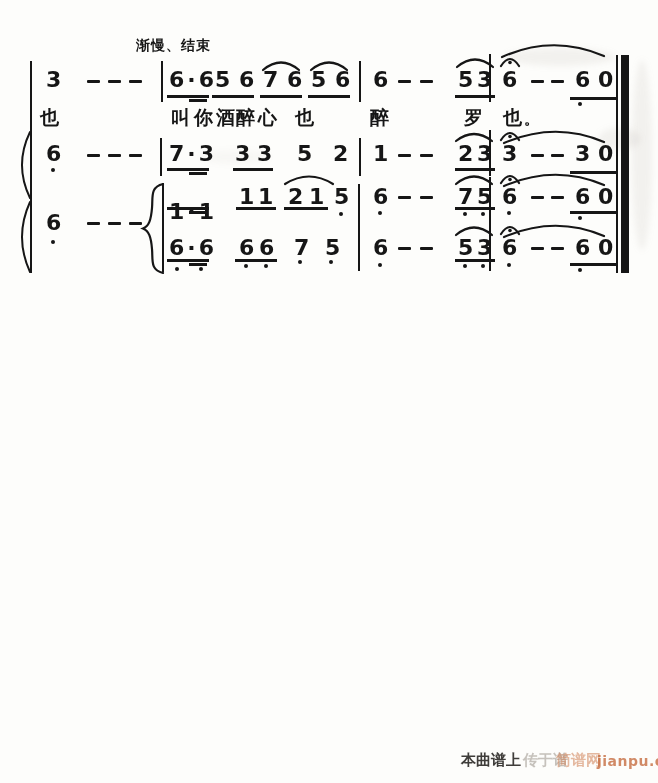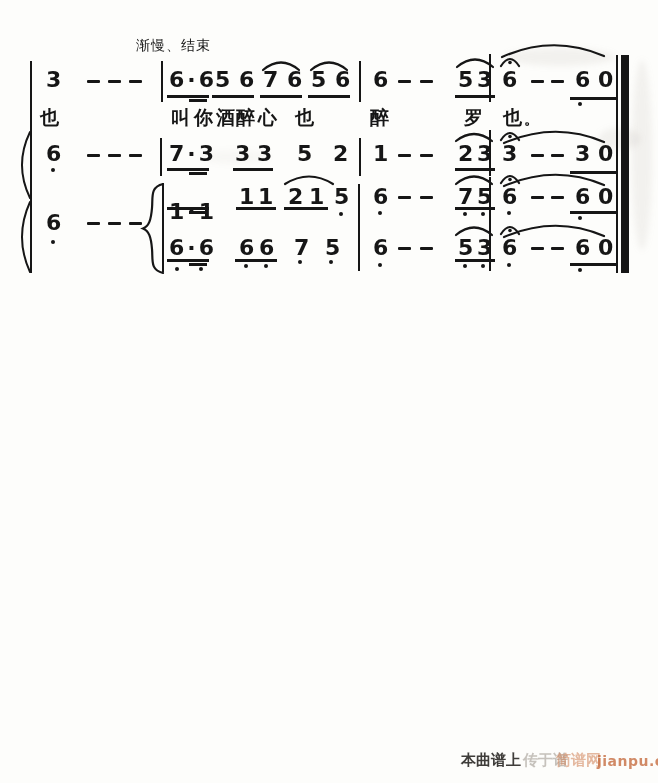--- a/index.html
+++ b/index.html
@@ -3,21 +3,21 @@
 <meta charset="utf-8">
 <style>
   html,body{margin:0;padding:0;background:#ffffff;}
   .page{position:relative;width:658px;height:783px;background:#fdfdfb;overflow:hidden;
         font-family:"DejaVu Sans","Liberation Sans",sans-serif;color:#161616;}
   .n{position:absolute;font-weight:700;font-size:22px;line-height:20px;white-space:pre;letter-spacing:0;}
   .g1{letter-spacing:3px;}
   .ly{position:absolute;font-weight:700;font-size:19px;line-height:20px;
       font-family:"DejaVu Sans","Liberation Sans",sans-serif;}
   .punct{position:absolute;font-weight:700;font-size:15px;line-height:16px;}
-  .tempo{position:absolute;font-weight:400;font-size:14px;line-height:16px;letter-spacing:1px;}
+  .tempo{position:absolute;font-weight:700;font-size:14px;line-height:16px;letter-spacing:1px;}
   .dash{position:absolute;width:13px;height:3px;background:#161616;border-radius:1px;}
   .beam{position:absolute;height:2.6px;background:#161616;}
   .dot{position:absolute;width:4px;height:4px;background:#161616;border-radius:50%;}
   .bl{position:absolute;width:2.4px;background:#161616;}
   .blthick{position:absolute;width:7.5px;background:#161616;}
   .arcs{position:absolute;left:0;top:0;pointer-events:none;}
   .smudge{position:absolute;border-radius:50%;filter:blur(3px);background:rgba(135,125,112,0.09);}
   .wm{position:absolute;font-weight:700;white-space:pre;}
   .wm1{font-size:15px;color:#3f3d3a;text-align:center;}
   .wm2{font-size:15px;color:#c6c2bc;}

